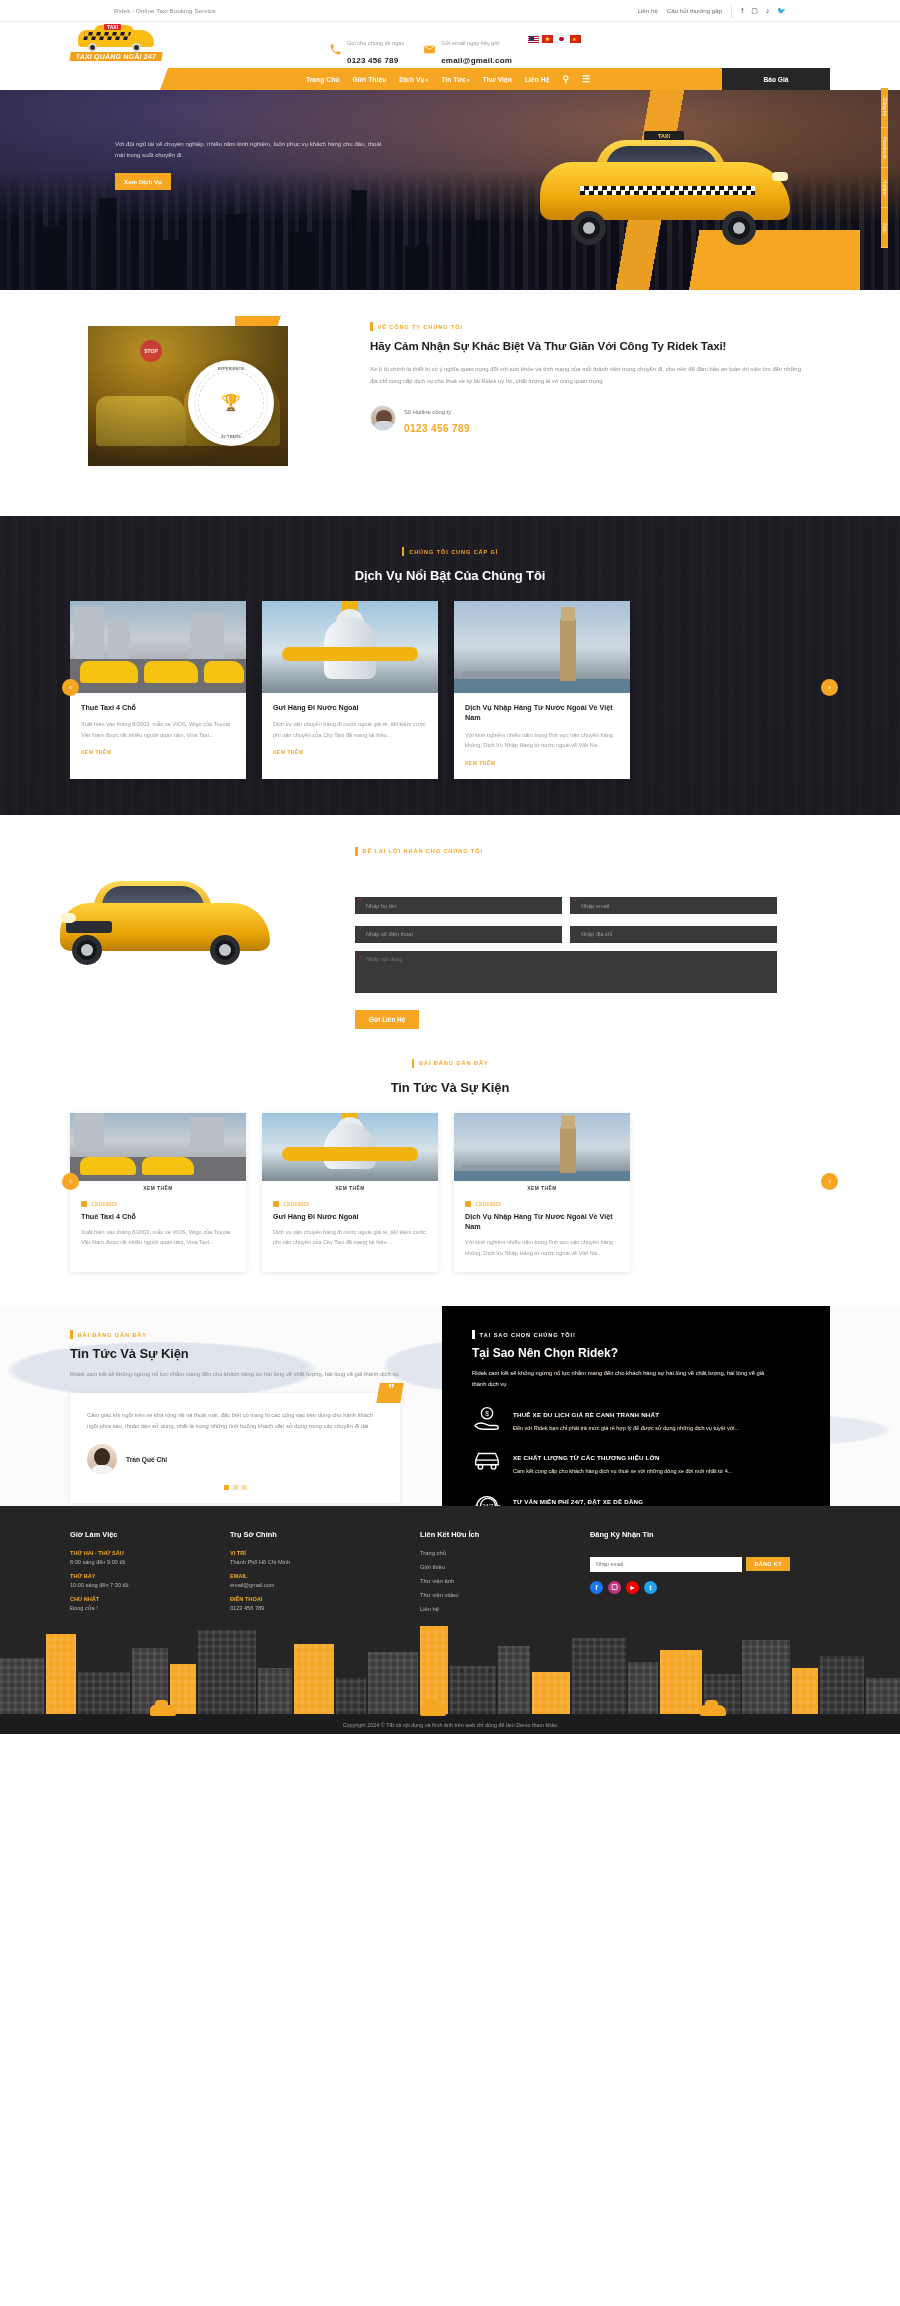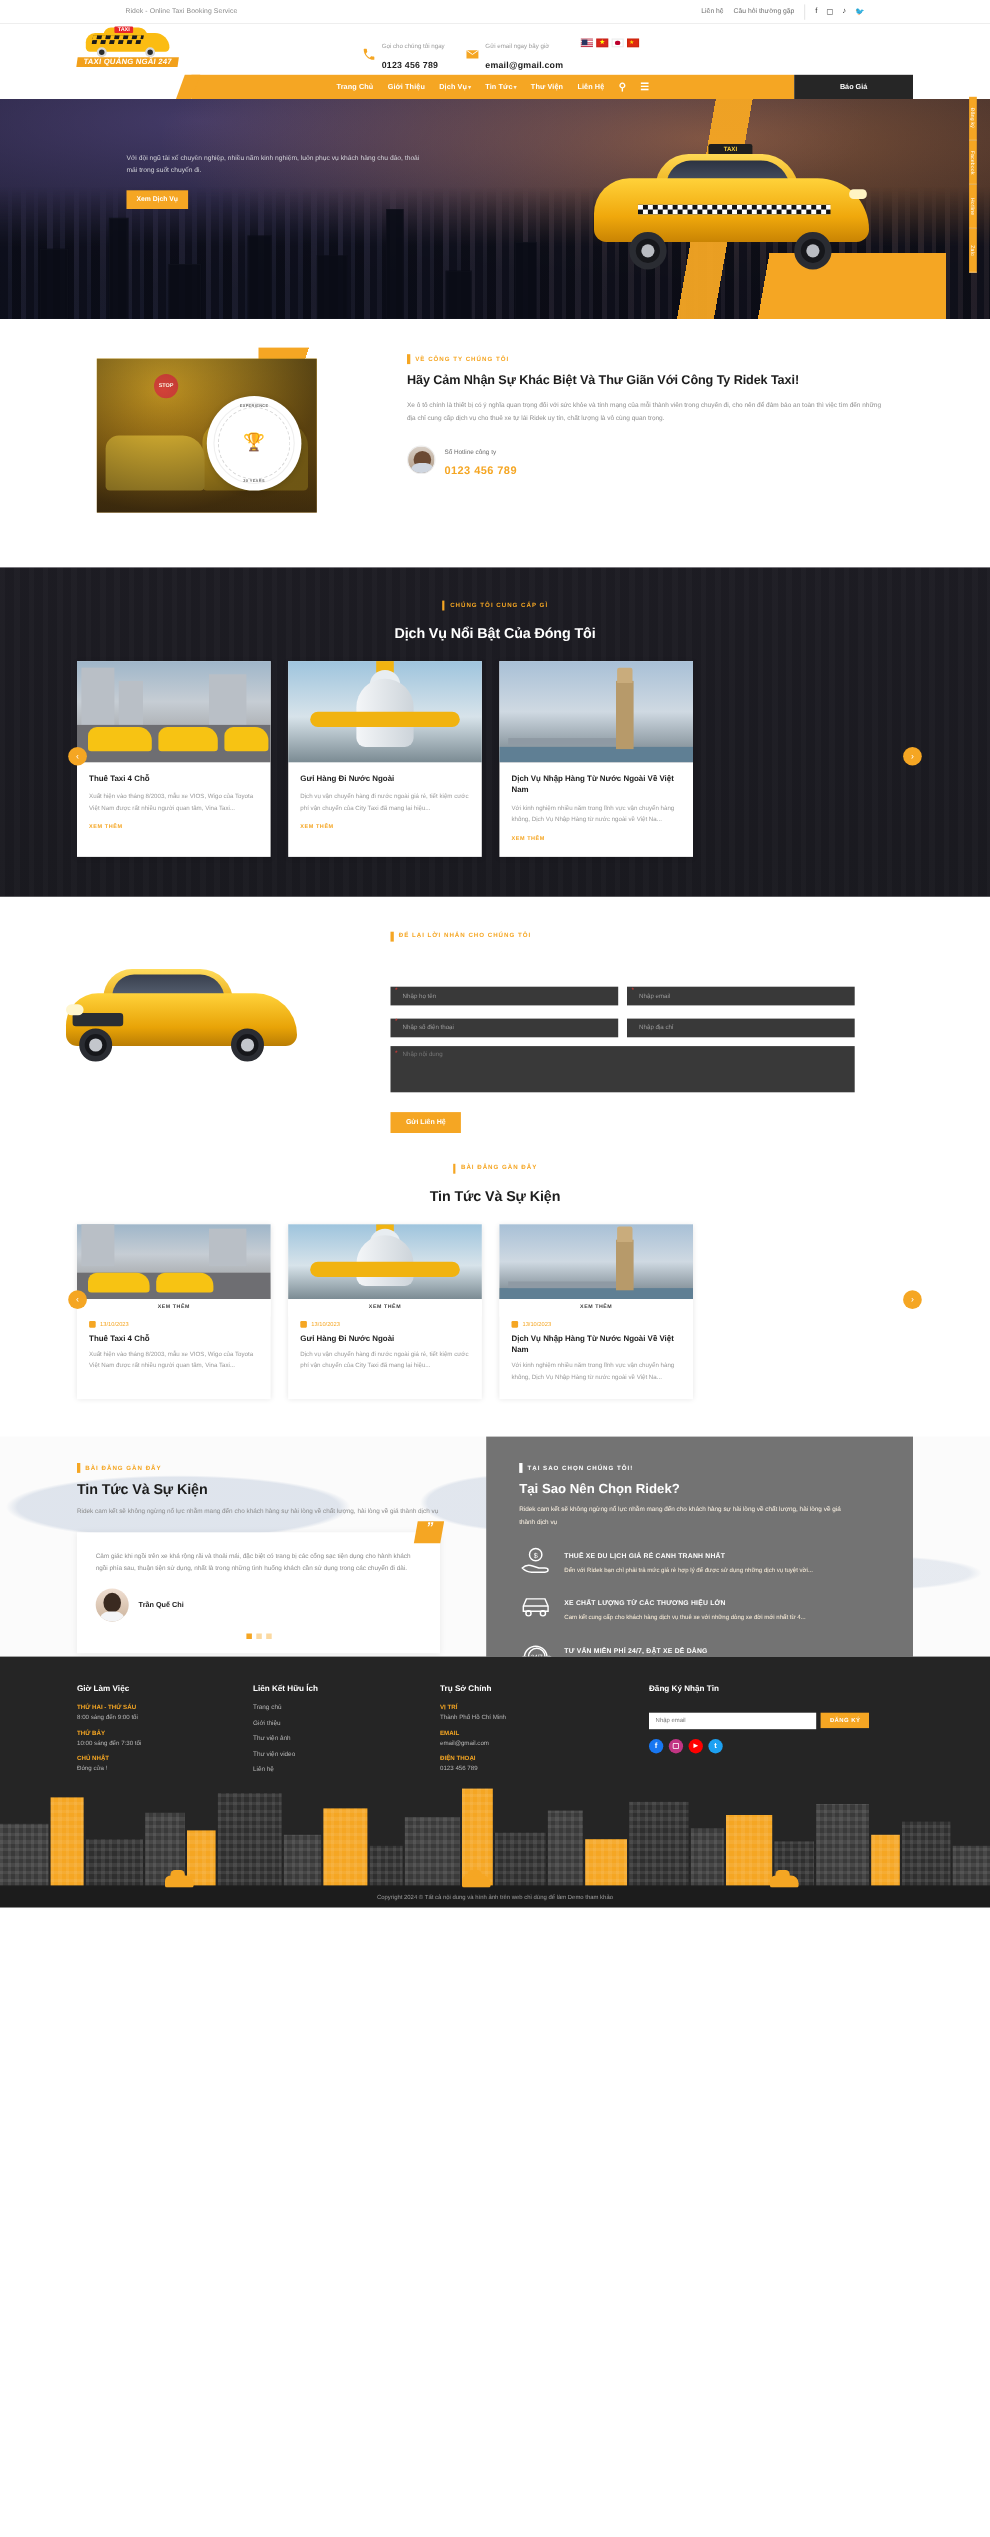--- a/index.html
+++ b/index.html
@@ -367,21 +367,21 @@
   .quote-text { font-size: 5.8px; line-height: 1.95; color:#8b8b8b; }
   .quote-author { margin-top: 12px; display:flex; align-items:center; gap: 9px; }
   .qa-photo { width: 30px; height: 30px; border-radius:50%; background: linear-gradient(#f0dfd2,#cbb39c); position:relative; overflow:hidden; }
   .qa-photo::after { content:""; position:absolute; left:7px; top:4px; width:16px; height:18px; border-radius:50%; background:#3a2a20; }
   .qa-photo::before { content:""; position:absolute; left:3px; bottom:0; width:24px; height:9px; border-radius:9px 9px 0 0; background:#f3f4f6; z-index:2; }
   .qa-name { font-size: 6.6px; font-weight:bold; color:#1d1d1d; }
   .dots { margin-top: 11px; display:flex; gap: 4px; justify-content:center; }
   .dots i { width: 5px; height: 5px; background:#fbd9a1; display:block; }
   .dots i.on { background:#f5a623; }
 
-  .tw-right { width: 388px; background:#737373; padding: 24px 30px 20px; }
+  .tw-right { width: 388px; background:#000000; padding: 24px 30px 20px; }
   .tw-right .eyebrow .bar { background:#fff; }
   .tw-right .eyebrow .tx { color:#fff; }
   .tw-h2 { font-size: 12px; font-weight:bold; color:#fff; }
   .tw-rp { margin-top: 8px; font-size: 5.8px; line-height:1.85; color:#fff5e6; width: 300px; }
   .feat { margin-top: 13px; display:flex; gap: 11px; align-items:flex-start; }
   .feat-ic { width: 30px; height: 30px; flex: 0 0 30px; color:#fff; }
   .feat-ic svg { width: 30px; height: 30px; fill:none; stroke:#fff; stroke-width: 1.4; }
   .feat-t { font-size: 6.2px; font-weight:bold; color:#fff; letter-spacing:.2px; }
   .feat-d { margin-top: 3px; font-size: 5.5px; line-height:1.75; color:#fff2dd; width: 280px; }
 
@@ -598,21 +598,21 @@
     </div>
   </div>
 
   <div class="services">
     <div class="svc-city"></div>
     <div class="sec-head">
       <div class="sec-eyebrow">
         <span class="bar"></span>
         <span class="tx">CHÚNG TÔI CUNG CẤP GÌ</span>
       </div>
-      <div class="sec-title">Dịch Vụ Nổi Bật Của Đóng Tôi</div>
+      <div class="sec-title">Dịch Vụ Nổi Bật Của Chúng Tôi</div>
     </div>
     <div class="cards">
       <div class="arrow left">‹</div>
       <div class="arrow right">›</div>
 
       <div class="card">
         <div class="card-img img-taxis">
           <span class="b" style="left:4px;width:30px;height:56px"></span>
           <span class="b" style="left:38px;width:22px;height:44px"></span>
           <span class="b" style="left:120px;width:34px;height:50px"></span>
@@ -854,37 +854,37 @@
       <div class="fcol c1">
         <div class="fh">Giờ Làm Việc</div>
         <div class="fhours-l">THỨ HAI - THỨ SÁU</div>
         <div class="fhours-v">8:00 sáng đến 9:00 tối</div>
         <div class="fhours-l">THỨ BẢY</div>
         <div class="fhours-v">10:00 sáng đến 7:30 tối</div>
         <div class="fhours-l">CHỦ NHẬT</div>
         <div class="fhours-v">Đóng cửa !</div>
       </div>
 
-      <div class="fcol c2">
-        <div class="fh">Liên Kết Hữu Ích</div>
-        <div class="flink">Trang chủ</div>
-        <div class="flink">Giới thiệu</div>
-        <div class="flink">Thư viện ảnh</div>
-        <div class="flink">Thư viện video</div>
-        <div class="flink">Liên hệ</div>
-      </div>
-
       <div class="fcol c3">
         <div class="fh">Trụ Sở Chính</div>
         <div class="fsub-l">VỊ TRÍ</div>
         <div class="fsub-v">Thành Phố Hồ Chí Minh</div>
         <div class="fsub-l" style="margin-top:8px">EMAIL</div>
         <div class="fsub-v">email@gmail.com</div>
         <div class="fsub-l" style="margin-top:8px">ĐIỆN THOẠI</div>
         <div class="fsub-v">0123 456 789</div>
+      </div>
+
+      <div class="fcol c2">
+        <div class="fh">Liên Kết Hữu Ích</div>
+        <div class="flink">Trang chủ</div>
+        <div class="flink">Giới thiệu</div>
+        <div class="flink">Thư viện ảnh</div>
+        <div class="flink">Thư viện video</div>
+        <div class="flink">Liên hệ</div>
       </div>
 
       <div class="fcol c4">
         <div class="fh">Đăng Ký Nhận Tin</div>
         <input class="fnews-in" placeholder="Nhập email" style="">
         <button class="fnews-btn">ĐĂNG KÝ</button>
         <div class="fsoc">
           <i>f</i>
           <i class="ig">▢</i>
           <i class="yt">►</i>

